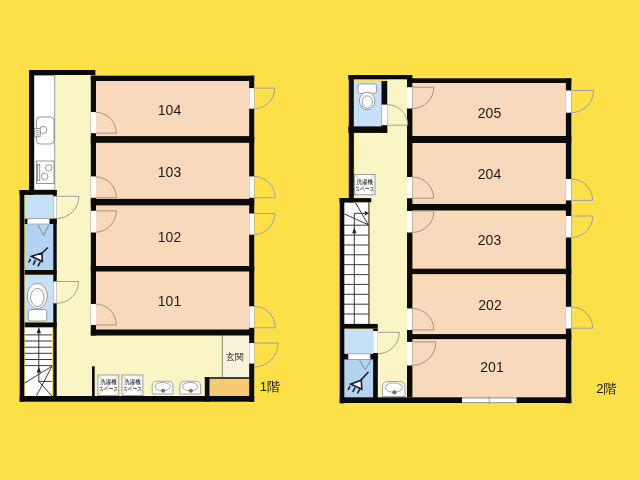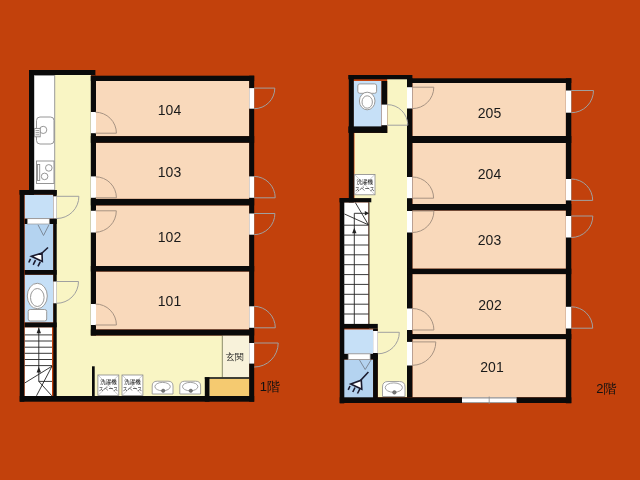--- a/index.html
+++ b/index.html
@@ -1,16 +1,16 @@
 <!DOCTYPE html>
 <html><head>
 <meta charset="utf-8">
 <style>
 html,body{margin:0;padding:0;background:#fff;}
-#page{width:640px;height:480px;position:relative;background:#c2410c;overflow:hidden;
+#page{width:640px;height:480px;position:relative;background:#fde047;overflow:hidden;
 font-family:"Liberation Sans",sans-serif;}
 svg{position:absolute;left:0;top:0;}
 text{font-family:"Liberation Sans",sans-serif;}
 </style>
 </head>
 <body>
 <div id="page">
 <svg width="640" height="480" viewBox="0 0 640 480">
 
 <g>

